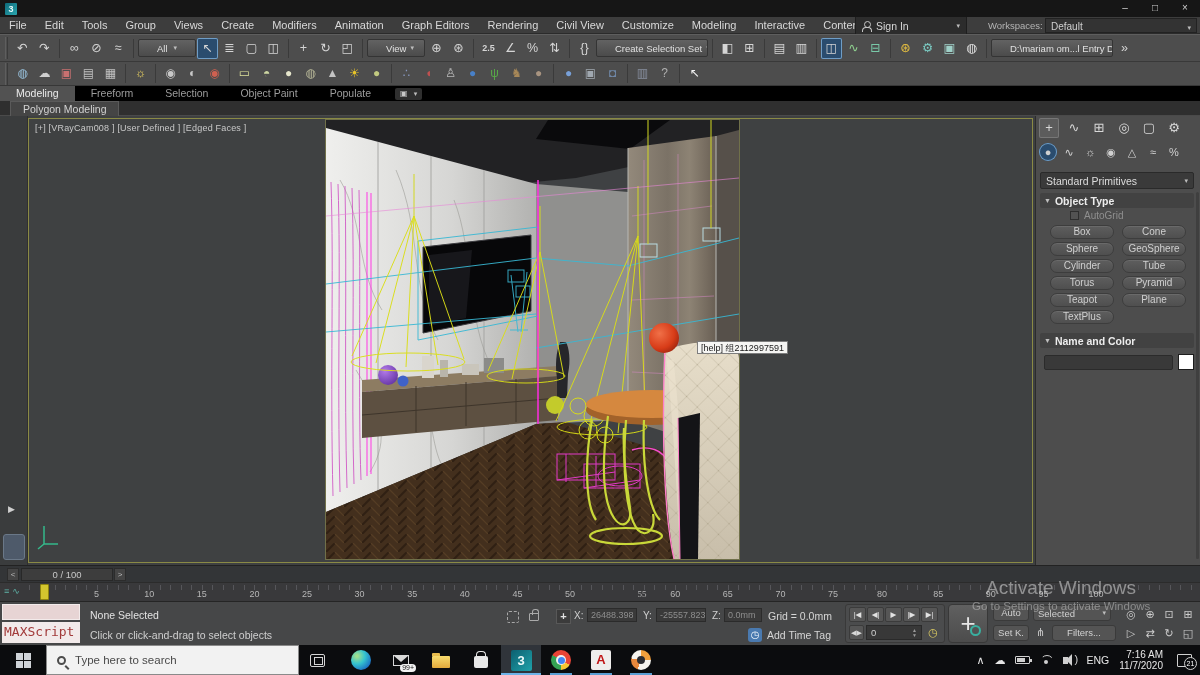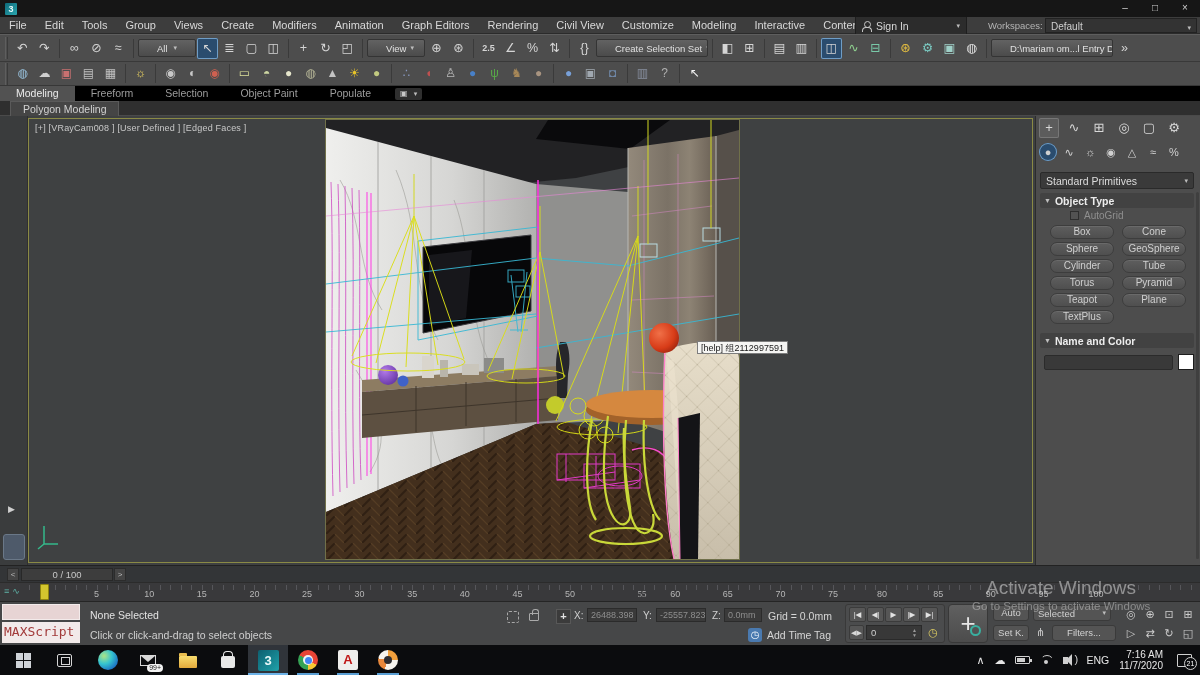--- a/index.html
+++ b/index.html
@@ -653,20 +653,24 @@
 
   <div class="taskbar">
     <div class="start">
       <span class="winlogo">
           <span></span>
           <span></span>
           <span></span>
           <span></span>
         </span>
     </div>
+    <div class="search">
+      <span class="mag"></span>
+      <span class="ph">Type here to search</span>
+    </div>
     <div class="taskview">
       <span class="tvico"></span>
     </div>
     <div class="tb-apps">
         <div class="tb-app">
           <span class="ic-edge"></span>
         </div>
         <div class="tb-app">
           <span class="ic-mail"></span>
           <span class="tb-badge">99+</span>

